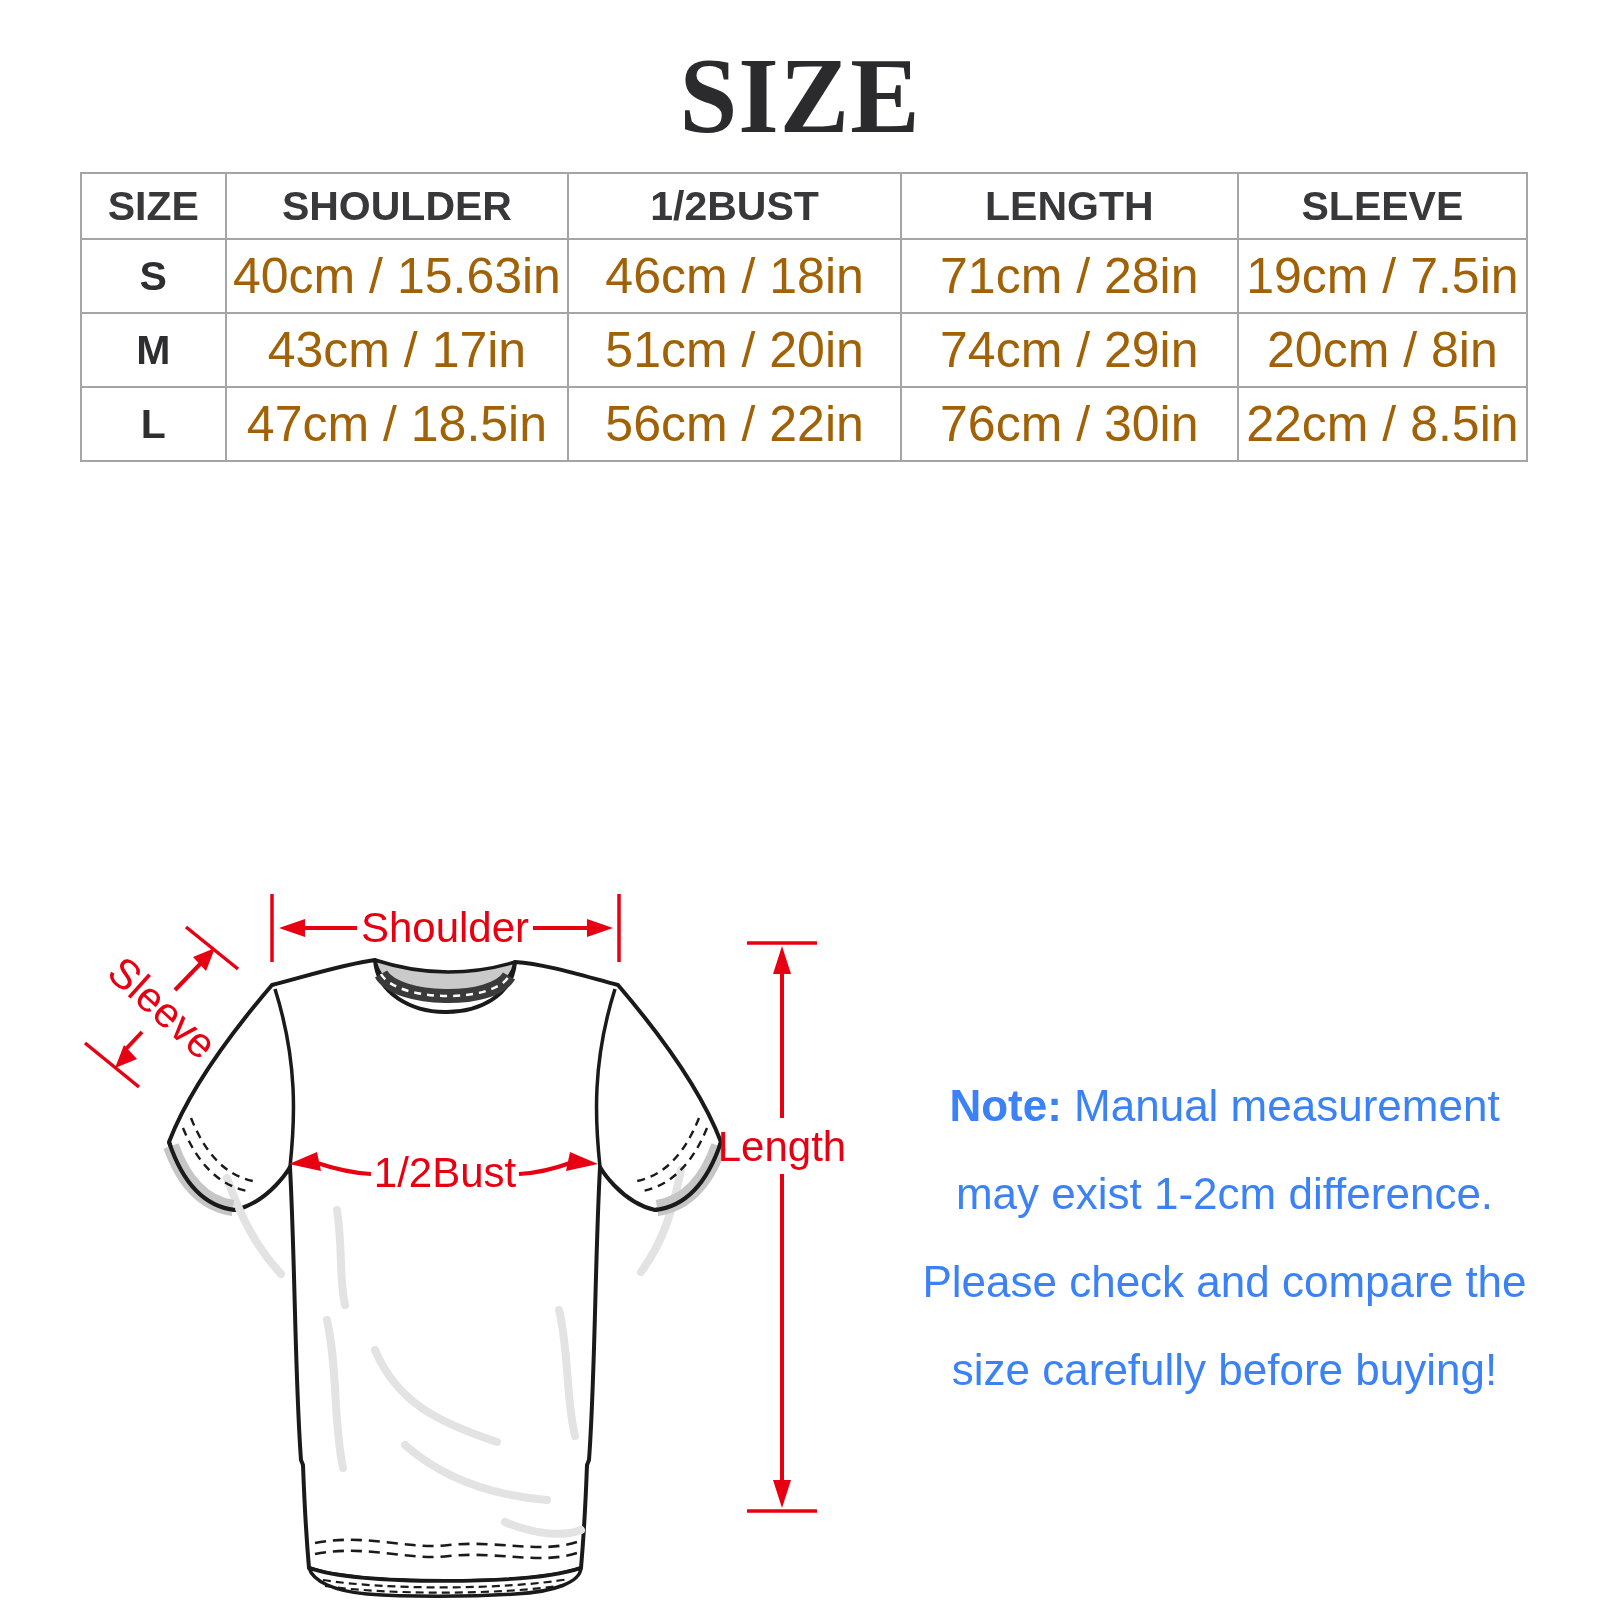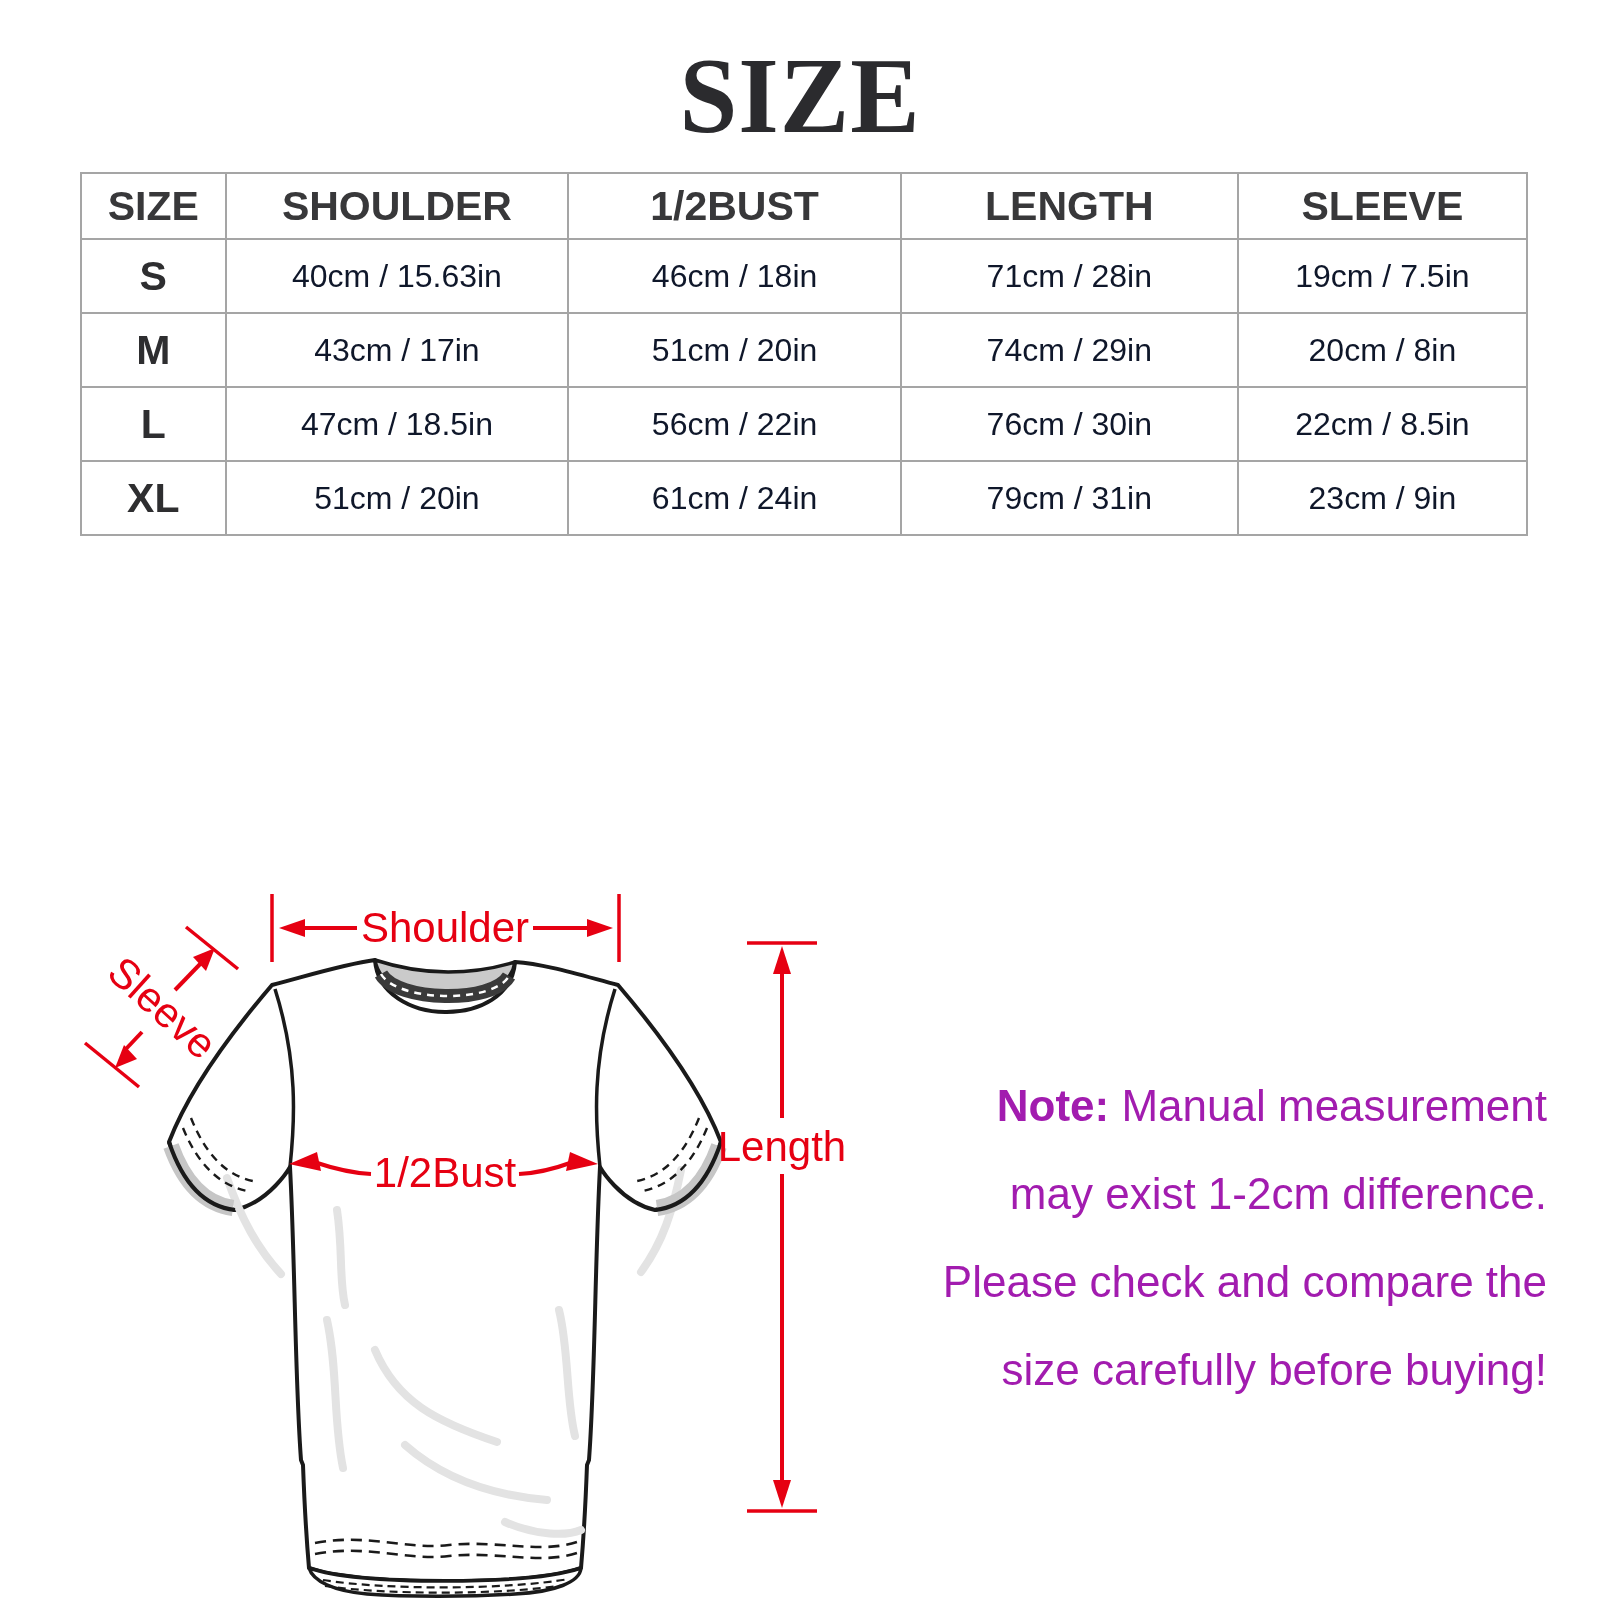--- a/index.html
+++ b/index.html
@@ -19,33 +19,33 @@
   table.size-table{
     width:100%;border-collapse:collapse;table-layout:fixed;background:#fff;
   }
   table.size-table td,table.size-table th{
     border:2px solid #a5a5a5;text-align:center;vertical-align:middle;
     padding:0;overflow:hidden;white-space:nowrap;
   }
   table.size-table th{
     height:64px;font-size:41px;font-weight:bold;color:#38383a;
   }
-  table.size-table td{height:72px;font-size:32px;color:#0f172a;}
+  table.size-table td{height:72px;font-size:50px;color:#a16207;}
   table.size-table td.size-col{font-weight:bold;color:#2e2e30;font-size:41px;}
   col.c-size{width:10.0%;}col.c-shoulder{width:23.7%;}
   col.c-bust{width:23.0%;}col.c-length{width:23.3%;}col.c-sleeve{width:20.0%;}
   
   .diagram-wrap{position:absolute;left:75px;top:880px;width:775px;height:720px;}
   .red-label{
     font-family:"Liberation Sans",sans-serif;font-size:42px;fill:#e60012;
   }
   
   .note-block{
     position:absolute;left:902px;top:1062px;width:645px;
-    font-size:44px;line-height:88px;color:#a21caf;text-align:right;
+    font-size:44px;line-height:88px;color:#3b82f6;text-align:center;
   }
   .note-block .note-label{font-weight:bold;}
 </style>
 </head>
 <body>
 
 <div class="page-title">SIZE</div>
 
 <div class="size-table-wrap">
   <table class="size-table">
@@ -79,27 +79,20 @@
         <td>51cm / 20in</td>
         <td>74cm / 29in</td>
         <td>20cm / 8in</td>
       </tr>
       <tr>
         <td class="size-col">L</td>
         <td>47cm / 18.5in</td>
         <td>56cm / 22in</td>
         <td>76cm / 30in</td>
         <td>22cm / 8.5in</td>
-      </tr>
-      <tr>
-        <td class="size-col">XL</td>
-        <td>51cm / 20in</td>
-        <td>61cm / 24in</td>
-        <td>79cm / 31in</td>
-        <td>23cm / 9in</td>
       </tr>
     </tbody>
   </table>
 </div>
 
 <div class="diagram-wrap">
 <svg width="775" height="720" viewBox="0 0 775 720" xmlns="http://www.w3.org/2000/svg">
 
   <g>
 

